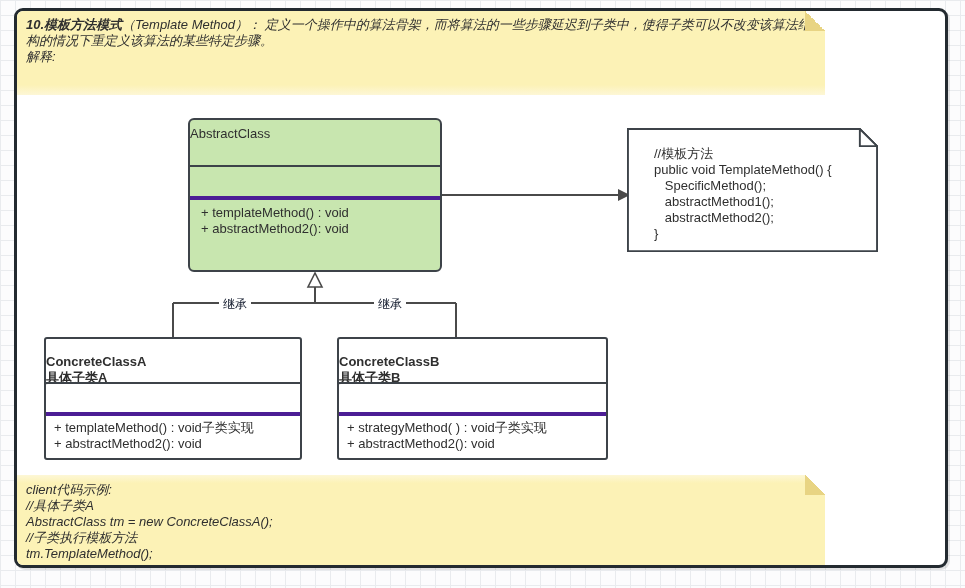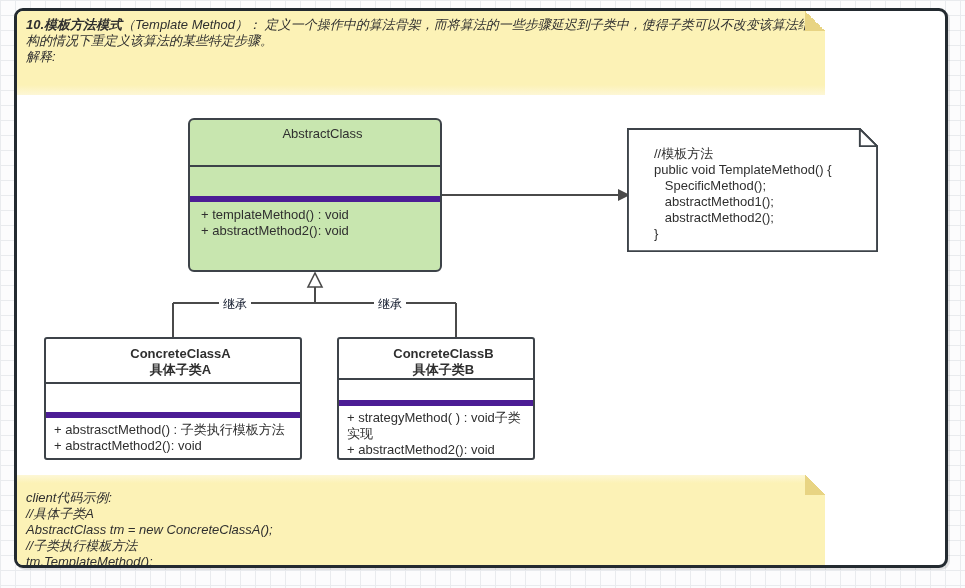--- a/index.html
+++ b/index.html
@@ -30,39 +30,39 @@
   .sticky-top{ top:0; height:84px;
     background:linear-gradient(#fcf2b6 88%, #fdf7d6 100%); }
   .sticky-bottom{ top:464px; height:90px;
     background:linear-gradient(#fdf7d6 0%, #fcf2b6 9%); }
   .fold{
     position:absolute; top:0; right:0; width:20px; height:20px;
     background:linear-gradient(to bottom left, #ffffff 0 50%, #e8d483 50% 100%);
   }
   .sticky-text{ font-size:13px; line-height:16px; }
   .sticky-top .sticky-text{ padding:6px 10px 0 9px; }
-  .sticky-bottom .sticky-text{ padding:15px 10px 0 9px; white-space:pre-wrap; }
+  .sticky-bottom .sticky-text{ padding:7px 10px 0 9px; white-space:pre-wrap; }
   .bold{ font-weight:bold; }
   
   .uml-box{
     position:absolute; background:#ffffff;
     border:2px solid #3d4349; border-radius:3px;
     display:flex; flex-direction:column; font-size:13px;
   }
   .uml-green{ left:171px; top:107px; width:254px; height:154px;
     background:#c8e6af; border-radius:6px; }
   .uml-a{ left:27px;  top:326px; width:258px; height:123px; }
-  .uml-b{ left:320px; top:326px; width:198px; height:123px; }
-  .uml-head{ text-align:center; line-height:16px; padding-top:6px;margin-left:15px; }
+  .uml-b{ left:320px; top:326px; width:271px; height:123px; }
+  .uml-head{ line-height:16px; padding-top:6px; }
   .uml-green .uml-head{ height:45px; }
-  .uml-a .uml-head, .uml-b .uml-head{ height:43px; padding-top:7px; font-weight:bold; }
+  .uml-a .uml-head, .uml-b .uml-head{ height:43px; padding-top:15px; font-weight:bold; }
   .uml-mid{ border-top:2px solid #3d4349; }
   .uml-green .uml-mid{ height:31px; }
   .uml-a .uml-mid, .uml-b .uml-mid{ height:30px; }
-  .uml-methods{ border-top:6px solid #4c1d95; flex:1; line-height:16px; }
+  .uml-methods{ border-top:4px solid #4c1d95; flex:1; line-height:16px; }
   .uml-green .uml-methods{ padding:5px 0 0 11px; }
   .uml-a .uml-methods, .uml-b .uml-methods{ padding:4px 0 0 8px; }
   
   .code-note{ position:absolute; left:610px; top:117px; width:251px; height:130px; }
   .code-note svg{ position:absolute; inset:0; }
   .code-note .code-text{
     position:absolute; left:27px; top:18px;
     font-size:13px; line-height:16px; white-space:pre-wrap;
   }
   
@@ -130,21 +130,21 @@
 }</div>
     </div>
 
     <div class="uml-box uml-a">
       <div class="uml-head">
         <div>ConcreteClassA</div>
         <div>具体子类A</div>
       </div>
       <div class="uml-mid"></div>
       <div class="uml-methods">
-        <div>+ abstrasctMethod() : 子类执行模板方法</div>
+        <div>+ templateMethod() : void子类实现</div>
         <div>+ abstractMethod2():  void</div>
       </div>
     </div>
 
     <div class="uml-box uml-b">
       <div class="uml-head">
         <div>ConcreteClassB</div>
         <div>具体子类B</div>
       </div>
       <div class="uml-mid"></div>

